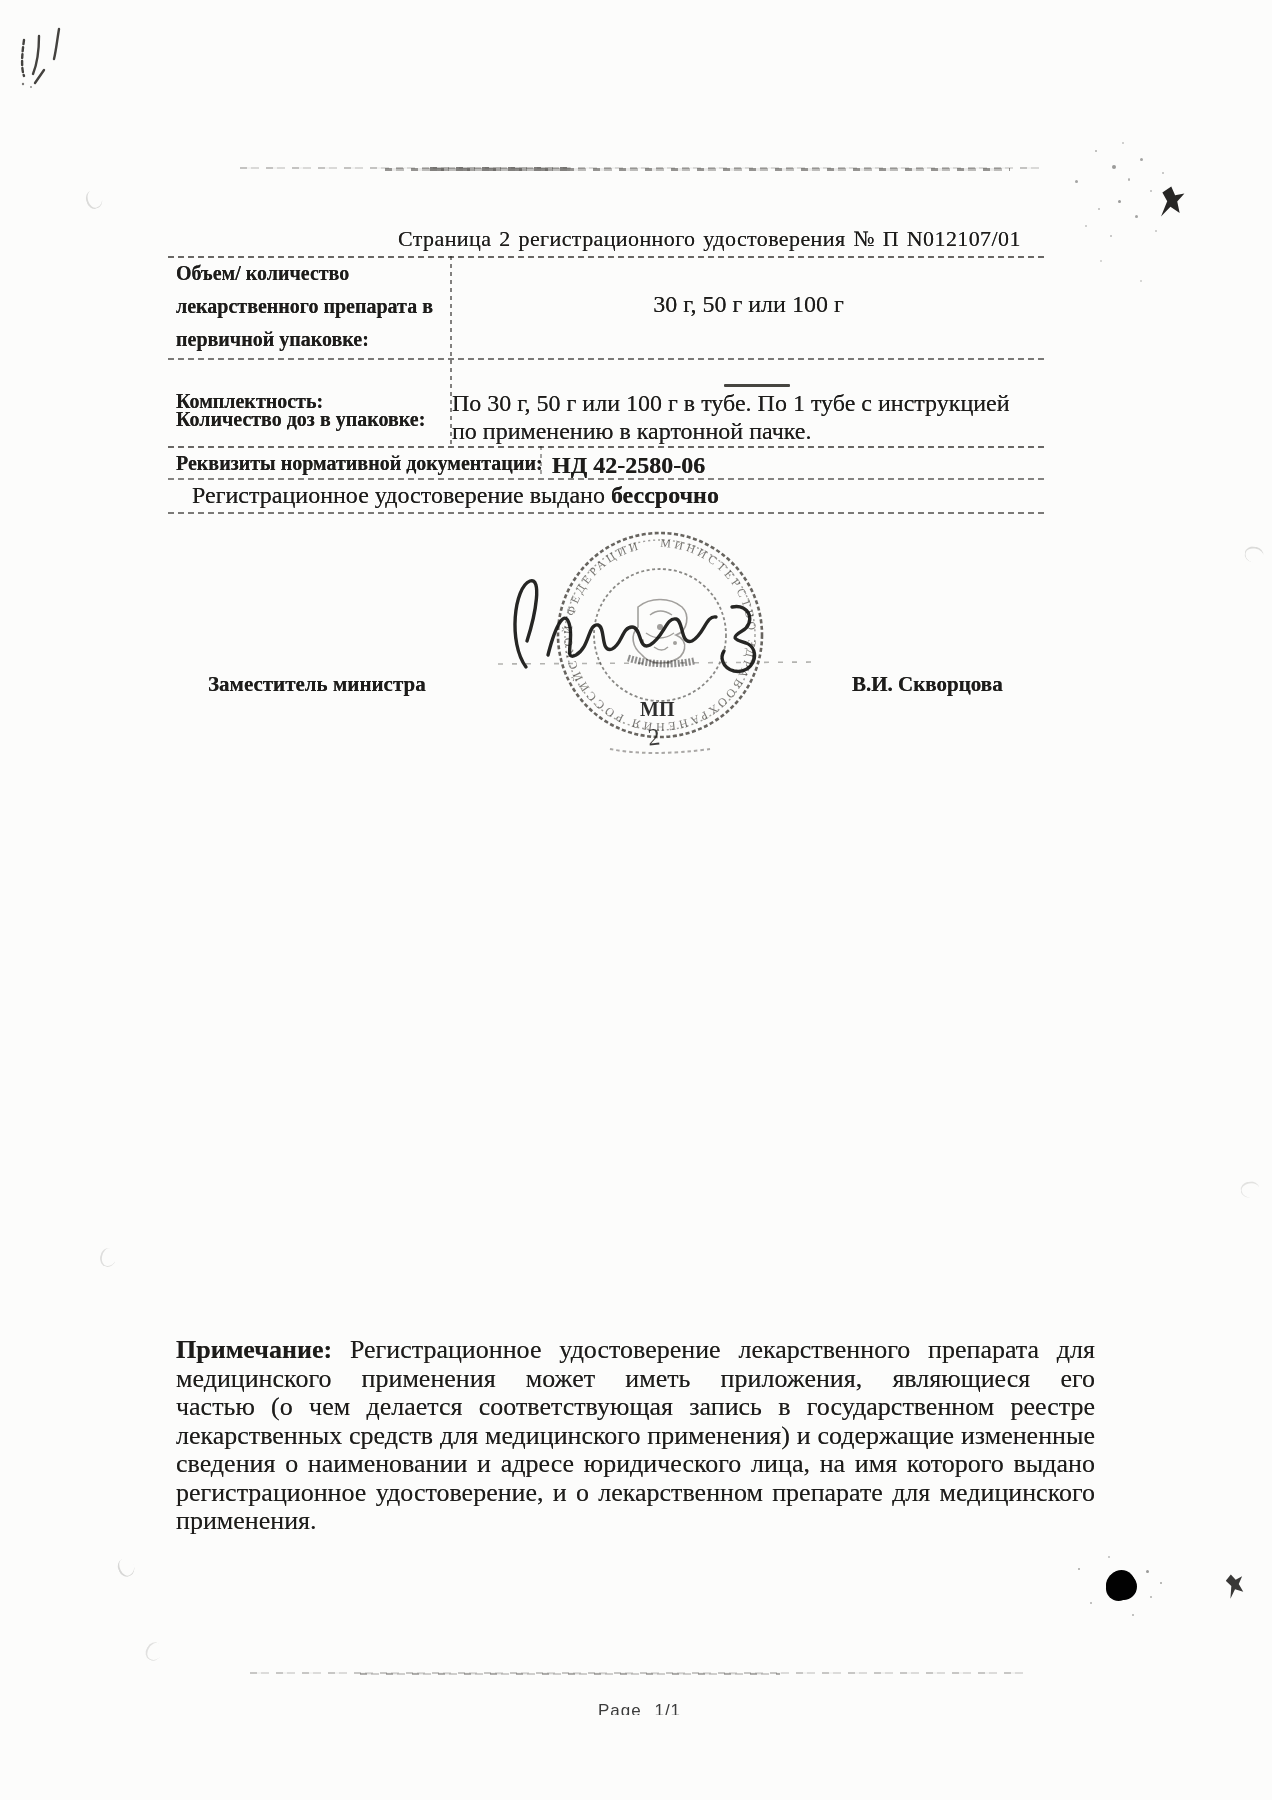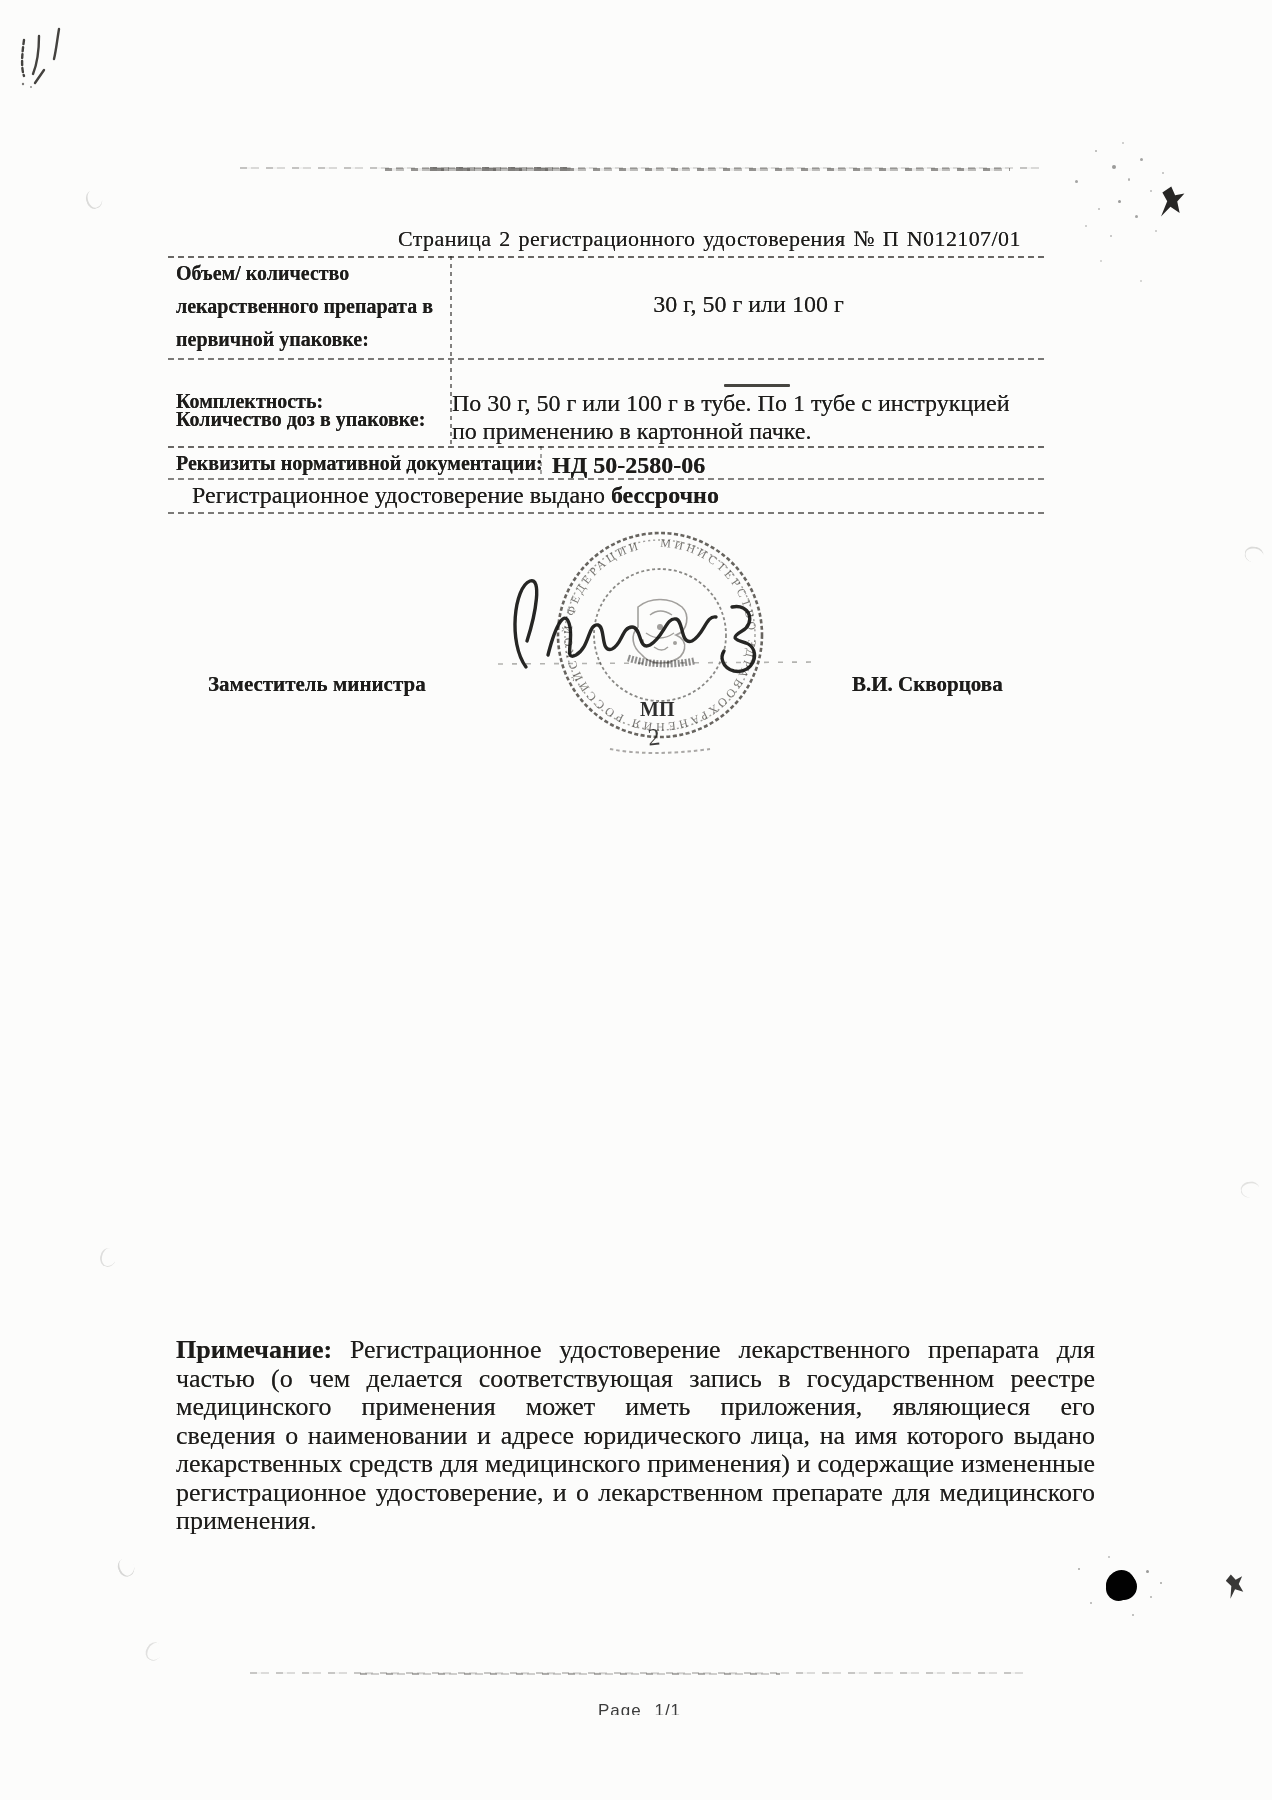--- a/index.html
+++ b/index.html
@@ -126,21 +126,21 @@
     <div class="abs tbl-label scan-ink" style="left:176px;top:328px;">первичной упаковке:</div>
     <div class="abs tbl-value scan-ink" style="left:452px;top:291px;width:593px;text-align:center;">30 г, 50 г или 100 г</div>
 
     <div class="abs tbl-label scan-ink" style="left:176px;top:362px;margin-top:46px;">Количество доз в упаковке:</div>
     <div class="abs blank-underline"></div>
     <div class="abs tbl-label scan-ink" style="left:176px;top:390px;">Комплектность:</div>
     <div class="abs tbl-value scan-ink" style="left:452px;top:390px;">По 30 г, 50 г или 100 г в тубе. По 1 тубе с инструкцией</div>
     <div class="abs tbl-value scan-ink" style="left:452px;top:418px;">по применению в картонной пачке.</div>
 
     <div class="abs tbl-label scan-ink" style="left:176px;top:452px;">Реквизиты нормативной документации:</div>
-    <div class="abs tbl-value scan-ink" style="left:552px;top:452px;font-weight:700;">НД 50-2580-06</div>
+    <div class="abs tbl-value scan-ink" style="left:552px;top:452px;font-weight:700;">НД 42-2580-06</div>
 
     <div class="abs tbl-value scan-ink" style="left:192px;top:482px;">
       <span>Регистрационное удостоверение выдано </span><span style="font-weight:700;">бессрочно</span>
     </div>
   </div>
 
   <div class="abs signatory scan-ink" style="left:208px;top:672px;">Заместитель министра</div>
   <div class="abs signatory scan-ink" style="left:852px;top:672px;">В.И. Скворцова</div>
 
   <svg class="abs" style="left:470px;top:515px;" width="410" height="250" viewBox="0 0 410 250">
@@ -178,24 +178,24 @@
     <g stroke="#141412" stroke-width="3.4" fill="none" stroke-linecap="round" opacity=".92">
       <path d="M56,152 C38,128 44,72 60,66 C72,62 66,98 57,126"></path>
       <path d="M78,140 C86,108 96,92 100,112 C103,128 94,146 106,140 C120,132 118,108 128,110 C136,112 130,138 142,134 C152,130 152,112 162,112 C172,112 168,136 180,130 C194,122 196,102 206,104 C214,106 210,130 222,126 C234,120 236,100 246,102"></path>
       <path d="M262,92 C280,88 286,108 272,116 C262,122 262,124 276,128 C292,134 284,160 264,156 C252,153 250,142 254,136"></path>
     </g>
     <path d="M28,149 L348,147" stroke="#2c2a25" stroke-width="1.6" stroke-dasharray="5 9" opacity=".35" fill="none"></path>
   </svg>
 
   <div class="abs note">
     <div class="jline"><span class="note-label">Примечание:</span> <span>Регистрационное удостоверение лекарственного препарата для</span></div>
+    <div class="jline">медицинского применения может иметь приложения, являющиеся его неотъемлемой</div>
     <div class="jline">частью (о чем делается соответствующая запись в государственном реестре</div>
-    <div class="jline">медицинского применения может иметь приложения, являющиеся его неотъемлемой</div>
+    <div class="jline">лекарственных средств для медицинского применения) и содержащие измененные</div>
     <div class="jline">сведения о наименовании и адресе юридического лица, на имя которого выдано</div>
-    <div class="jline">лекарственных средств для медицинского применения) и содержащие измененные</div>
     <div class="jline">регистрационное удостоверение, и о лекарственном препарате для медицинского</div>
     <div class="lastline">применения.</div>
   </div>
 
   <div class="abs ink-dot"></div>
   <div class="abs" style="left:1050px;top:1545px;width:180px;height:90px;">
     <i class="speck" style="left:28px;top:23px;width:2px;height:2px;opacity:.45;"></i>
     <i class="speck" style="left:40px;top:57px;width:2px;height:2px;opacity:.4;"></i>
     <i class="speck" style="left:96px;top:25px;width:3px;height:3px;opacity:.5;"></i>
     <i class="speck" style="left:100px;top:51px;width:2px;height:2px;opacity:.4;"></i>

